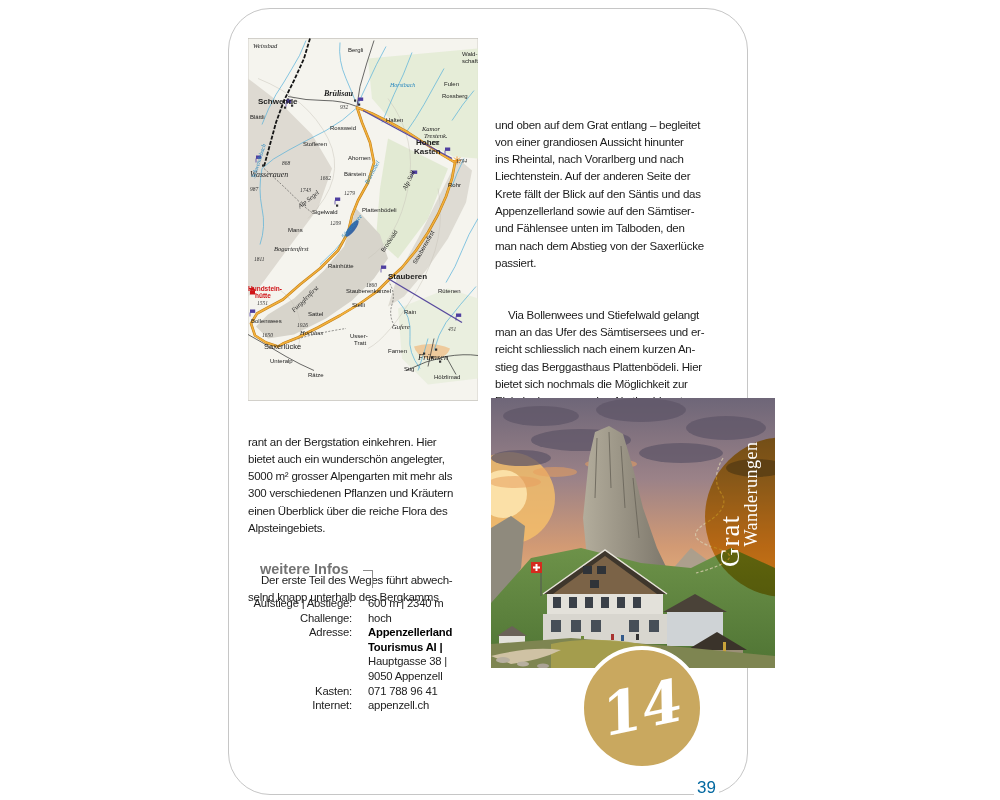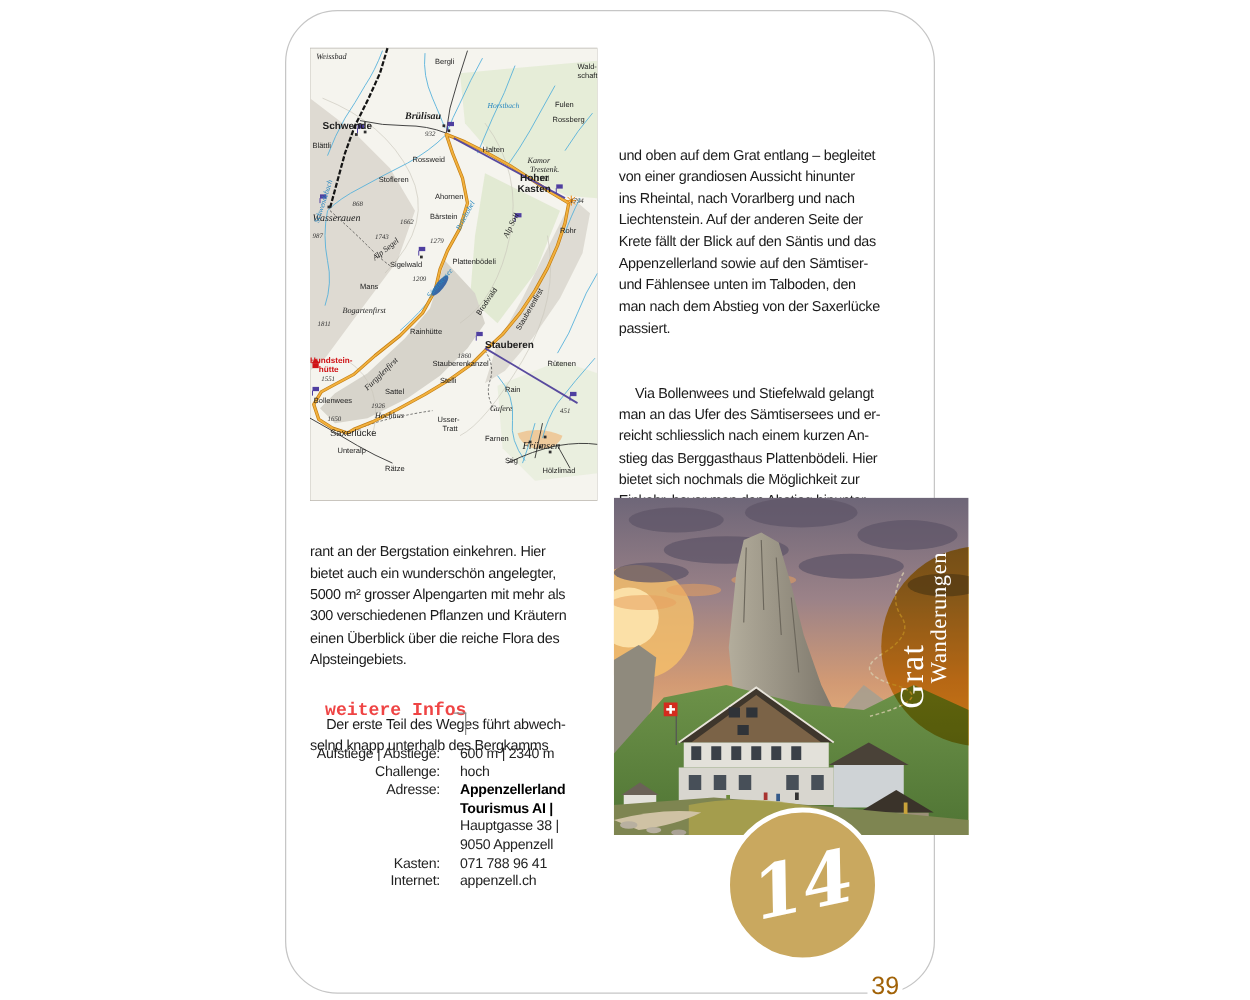--- a/index.html
+++ b/index.html
@@ -21,22 +21,22 @@
   .ml.w{font-family:"Liberation Serif",serif;font-style:italic;font-size:6px;fill:#2787bf;}
   .ml.e{font-family:"Liberation Serif",serif;font-style:italic;font-size:5.5px;fill:#333;}
   .ml.r{font-weight:bold;font-size:6.5px;fill:#d01317;}
   
   .col{position:absolute;white-space:pre;font-size:11.5px;line-height:17.3px;
        letter-spacing:-0.25px;color:#1b1b1b;}
   .col-right{left:463px;top:82px;margin-left:32px;}
   .col-left{left:248px;top:399px;}
   .indent{text-indent:13px;}
   
-  .infos-h{position:absolute;left:260px;top:561px;font-family:Liberation Mono, monospace;
-           font-weight:bold;font-size:14.5px;color:#ef4444;text-align:right;}
+  .infos-h{position:absolute;left:260px;top:561px;font-family:Liberation Sans, sans-serif;
+           font-weight:bold;font-size:14.5px;color:#737373;text-align:right;}
   .infos-bracket{position:absolute;left:363px;top:570px;width:9px;height:17px;
            border-top:1px solid #8c8c8c;border-right:1px solid #8c8c8c;}
   .itable{position:absolute;left:248px;top:596px;font-size:11.3px;line-height:14.6px;
           letter-spacing:-0.2px;color:#222;}
   .irow{display:flex;}
   .il{width:104px;text-align:right;white-space:pre;}
   .iv{margin-left:16px;width:140px;white-space:pre-line;}
   .iv b{font-weight:bold;color:#000;text-align:right;}
   
   .photo{position:absolute;left:491px;top:398px;width:284px;height:270px;overflow:hidden;z-index:2;}
@@ -46,21 +46,21 @@
   .vert.grat{left:239px;top:143px;font-size:27px;letter-spacing:1px;}
   .vert.wand{left:260px;top:96px;font-size:18px;letter-spacing:0.5px;}
   .goldcircle{position:absolute;left:214px;top:39px;width:160px;height:160px;border-radius:50%;
         background:#dba10e;opacity:0.88;mix-blend-mode:multiply;}
   
   .badge{position:absolute;left:580px;top:646px;width:116px;height:116px;border-radius:50%;
          background:#c9a85f;border:4px solid #fff;z-index:4;display:flex;align-items:center;justify-content:center;}
   .badge span{color:#fff;font-family:"DejaVu Serif",serif;font-style:italic;font-weight:bold;
          font-size:58px;transform:rotate(-12deg);line-height:1;}
   
-  .pnum{position:absolute;left:694px;top:778px;font-size:20px;color:#a16207;background:#fff;
+  .pnum{position:absolute;left:694px;top:778px;font-size:17px;color:#0369a1;background:#fff;
         padding:0 3px;z-index:5;}
 </style>
 </head>
 <body>
 
 <div id="page">
 
   <div class="card"></div>
 
   <div class="map">

